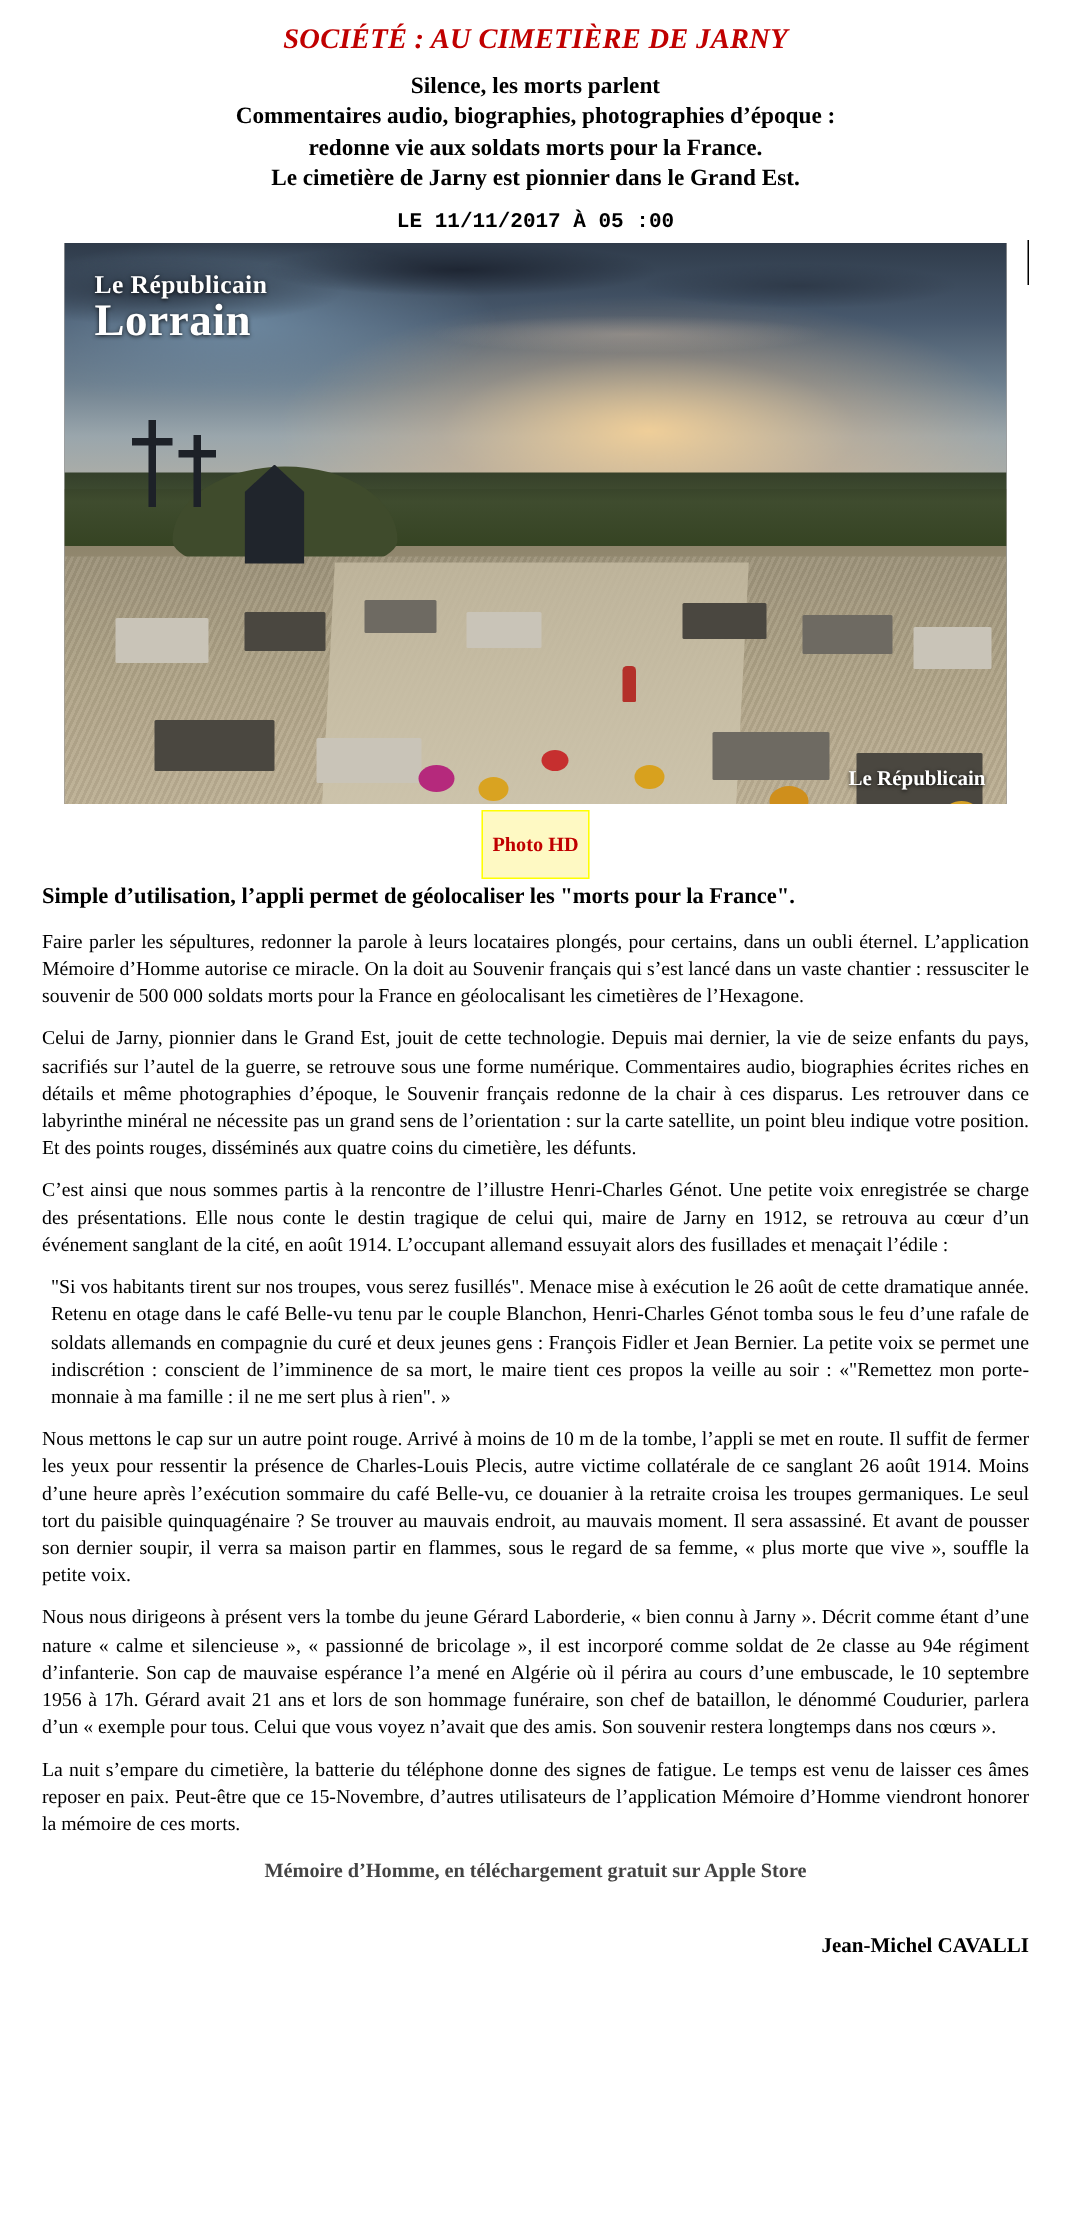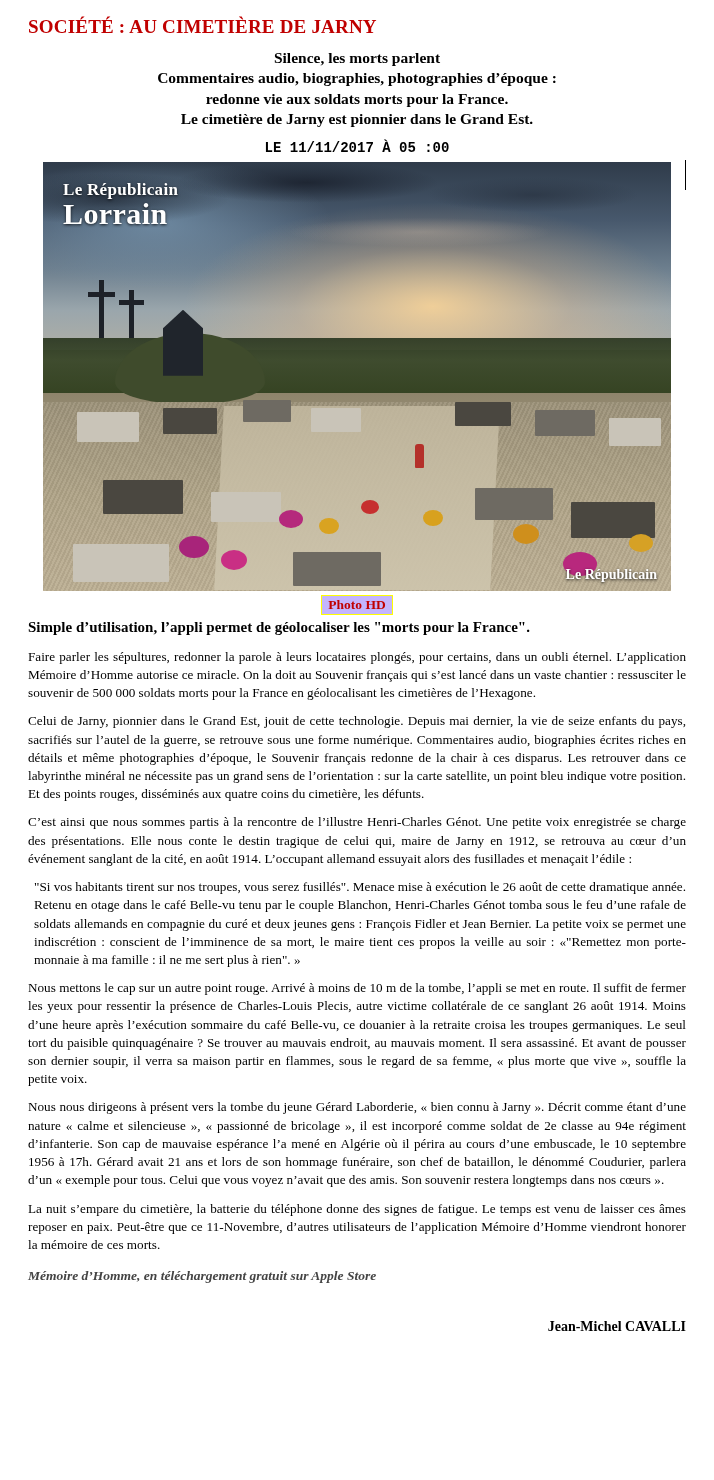--- a/index.html
+++ b/index.html
@@ -16,23 +16,25 @@
   .page {
     width: 714px;
     box-sizing: border-box;
     padding: 14px 28px 10px 28px;
     position: relative;
   }
   .headline {
     color: #c00000;
     font-weight: bold;
     font-size: 19px;
+    text-align: center;
     letter-spacing: 0.2px;
     margin: 2px 0 4px 0;
     line-height: 1.15;
+    font-style: italic;
   }
   .subhead {
     text-align: center;
     font-weight: bold;
     font-size: 15.5px;
     line-height: 1.32;
     margin: 10px;
   }
   .subhead div { margin: 0; }
   .dateline {
@@ -52,21 +54,21 @@
     background: #000;
   }
   
   .photo-wrap {
     width: 628px;
     margin: 4px auto 0 auto;
   }
   .photo {
     position: relative;
     width: 628px;
-    height: 429px;
+    height: 374px;
     overflow: hidden;
     background: #3a3a3a;
   }
   .sky {
     position: absolute;
     left: 0; top: 0; width: 100%; height: 48%;
     background:
       radial-gradient(ellipse 55% 70% at 62% 70%, rgba(255,214,150,0.85) 0%, rgba(255,190,120,0.25) 40%, rgba(120,140,160,0) 72%),
       radial-gradient(ellipse 40% 45% at 18% 30%, rgba(120,150,175,0.75) 0%, rgba(90,110,135,0) 70%),
       linear-gradient(180deg, #2f3b4a 0%, #47586c 28%, #6d7f8e 52%, #9aa6ac 72%, #b9b3a4 100%);
@@ -165,44 +167,43 @@
     color: #ffffff;
     font-size: 14px;
     font-weight: bold;
     text-shadow: 0 1px 3px rgba(0,0,0,0.85);
     font-family: "Liberation Serif", serif;
   }
   .photo-hd {
     display: block;
     width: fit-content;
     margin: 4px auto 0 auto;
-    background: #c4b5fd;
+    background: #fef9c3;
     color: #c00000;
     font-weight: bold;
     font-size: 13.5px;
-    padding: 1px 6px;
+    padding: 14px 6px;
     border: 1px solid #ffff00;
     text-align: right;
   }
   .caption {
     text-align: left;
     font-weight: bold;
     font-size: 15px;
     margin: 4px 0 12px 0;
   }
   .body p {
     text-align: justify;
     font-size: 13.2px;
     line-height: 1.38;
     margin: 0 0 10px 0;
   }
   .body p.quote { margin-left: 6px; }
   .signoff {
-    text-align: left;
-    font-style: italic;
+    text-align: center;
     font-weight: bold;
     font-size: 13.5px;
     margin-top: 14px;
     margin-bottom: 2px;
     color: #444444;
   }
   .author {
     text-align: right;
     font-weight: bold;
     font-size: 14px;
@@ -281,19 +282,19 @@
 
   <div class="caption">Simple d’utilisation, l’appli permet de géolocaliser les "morts pour la France".</div>
 
   <div class="body">
     <p>Faire parler les sépultures, redonner la parole à leurs locataires plongés, pour certains, dans un oubli éternel. L’application Mémoire d’Homme autorise ce miracle. On la doit au Souvenir français qui s’est lancé dans un vaste chantier : ressusciter le souvenir de 500 000 soldats morts pour la France en géolocalisant les cimetières de l’Hexagone.</p>
     <p>Celui de Jarny, pionnier dans le Grand Est, jouit de cette technologie. Depuis mai dernier, la vie de seize enfants du pays, sacrifiés sur l’autel de la guerre, se retrouve sous une forme numérique. Commentaires audio, biographies écrites riches en détails et même photographies d’époque, le Souvenir français redonne de la chair à ces disparus. Les retrouver dans ce labyrinthe minéral ne nécessite pas un grand sens de l’orientation : sur la carte satellite, un point bleu indique votre position. Et des points rouges, disséminés aux quatre coins du cimetière, les défunts.</p>
     <p>C’est ainsi que nous sommes partis à la rencontre de l’illustre Henri-Charles Génot. Une petite voix enregistrée se charge des présentations. Elle nous conte le destin tragique de celui qui, maire de Jarny en 1912, se retrouva au cœur d’un événement sanglant de la cité, en août 1914. L’occupant allemand essuyait alors des fusillades et menaçait l’édile :</p>
     <p class="quote">"Si vos habitants tirent sur nos troupes, vous serez fusillés". Menace mise à exécution le 26 août de cette dramatique année. Retenu en otage dans le café Belle-vu tenu par le couple Blanchon, Henri-Charles Génot tomba sous le feu d’une rafale de soldats allemands en compagnie du curé et deux jeunes gens : François Fidler et Jean Bernier. La petite voix se permet une indiscrétion : conscient de l’imminence de sa mort, le maire tient ces propos la veille au soir : «"Remettez mon porte-monnaie à ma famille : il ne me sert plus à rien". »</p>
     <p>Nous mettons le cap sur un autre point rouge. Arrivé à moins de 10 m de la tombe, l’appli se met en route. Il suffit de fermer les yeux pour ressentir la présence de Charles-Louis Plecis, autre victime collatérale de ce sanglant 26 août 1914. Moins d’une heure après l’exécution sommaire du café Belle-vu, ce douanier à la retraite croisa les troupes germaniques. Le seul tort du paisible quinquagénaire ? Se trouver au mauvais endroit, au mauvais moment. Il sera assassiné. Et avant de pousser son dernier soupir, il verra sa maison partir en flammes, sous le regard de sa femme, « plus morte que vive », souffle la petite voix.</p>
     <p>Nous nous dirigeons à présent vers la tombe du jeune Gérard Laborderie, « bien connu à Jarny ». Décrit comme étant d’une nature « calme et silencieuse », « passionné de bricolage », il est incorporé comme soldat de 2e classe au 94e régiment d’infanterie. Son cap de mauvaise espérance l’a mené en Algérie où il périra au cours d’une embuscade, le 10 septembre 1956 à 17h. Gérard avait 21 ans et lors de son hommage funéraire, son chef de bataillon, le dénommé Coudurier, parlera d’un « exemple pour tous. Celui que vous voyez n’avait que des amis. Son souvenir restera longtemps dans nos cœurs ».</p>
-    <p>La nuit s’empare du cimetière, la batterie du téléphone donne des signes de fatigue. Le temps est venu de laisser ces âmes reposer en paix. Peut-être que ce 11-Novembre, d’autres utilisateurs de l’application Mémoire d’Homme viendront honorer la mémoire de ces morts.</p>
+    <p>La nuit s’empare du cimetière, la batterie du téléphone donne des signes de fatigue. Le temps est venu de laisser ces âmes reposer en paix. Peut-être que ce 15-Novembre, d’autres utilisateurs de l’application Mémoire d’Homme viendront honorer la mémoire de ces morts.</p>
   </div>
 
   <div class="signoff">Mémoire d’Homme, en téléchargement gratuit sur Apple Store</div>
   <div class="author">Jean-Michel CAVALLI</div>
 
 </div>
 
 </body></html>

